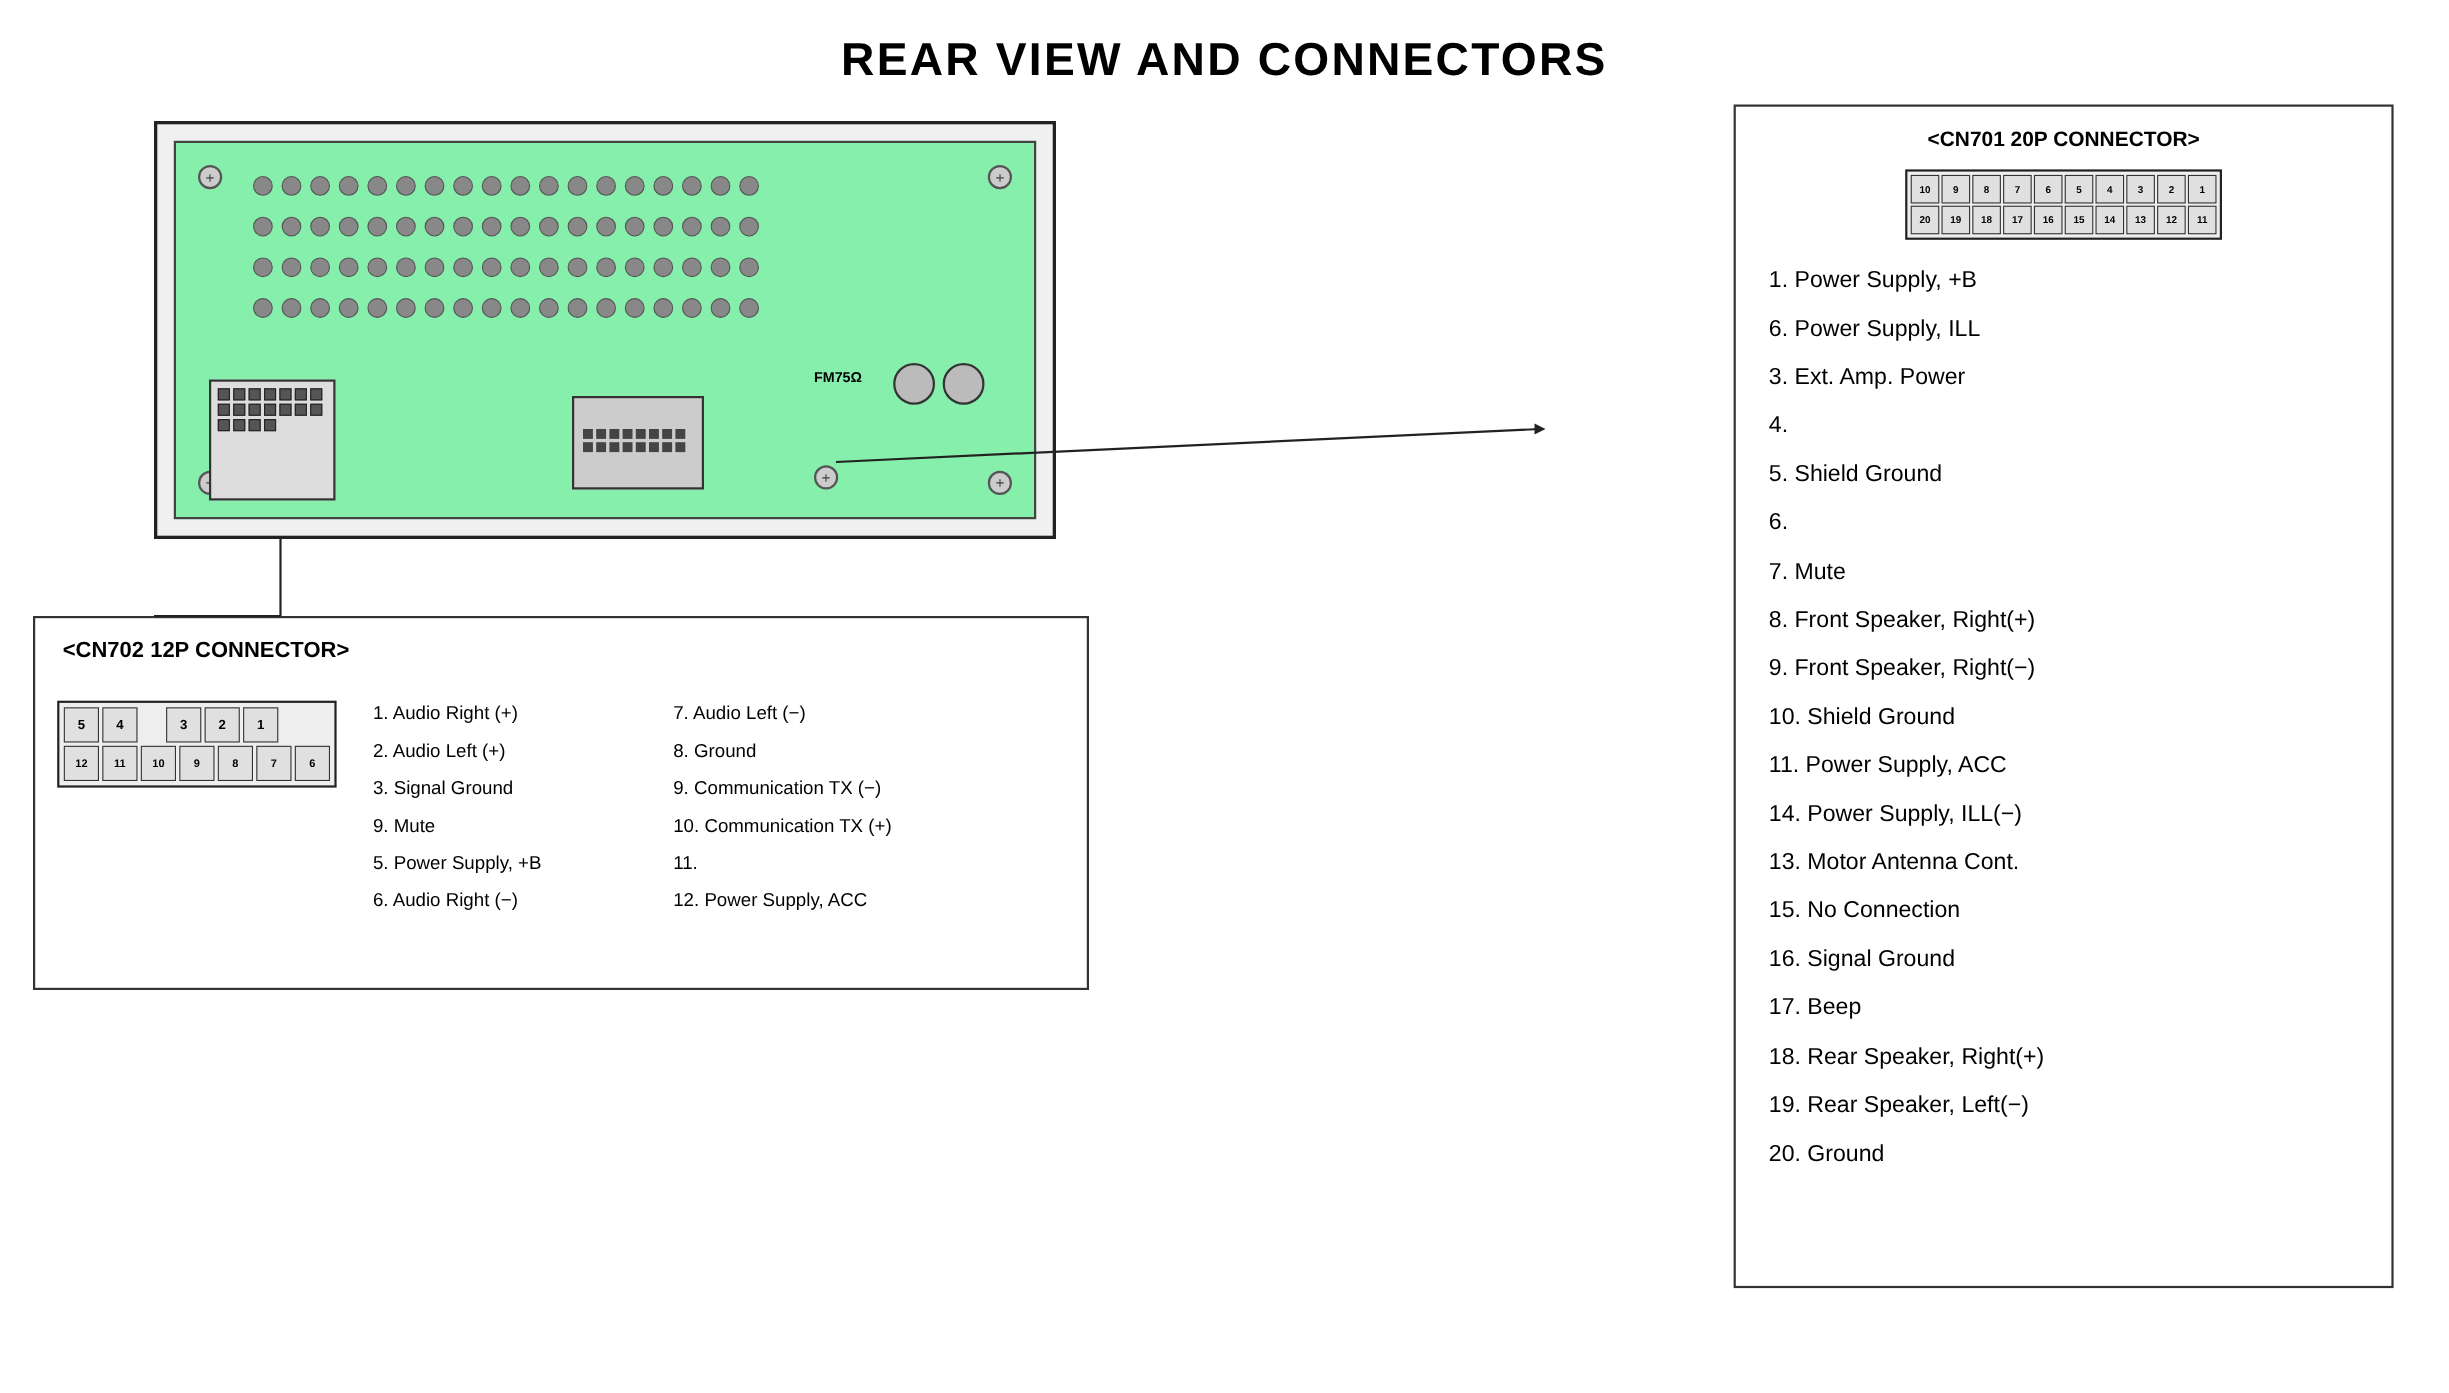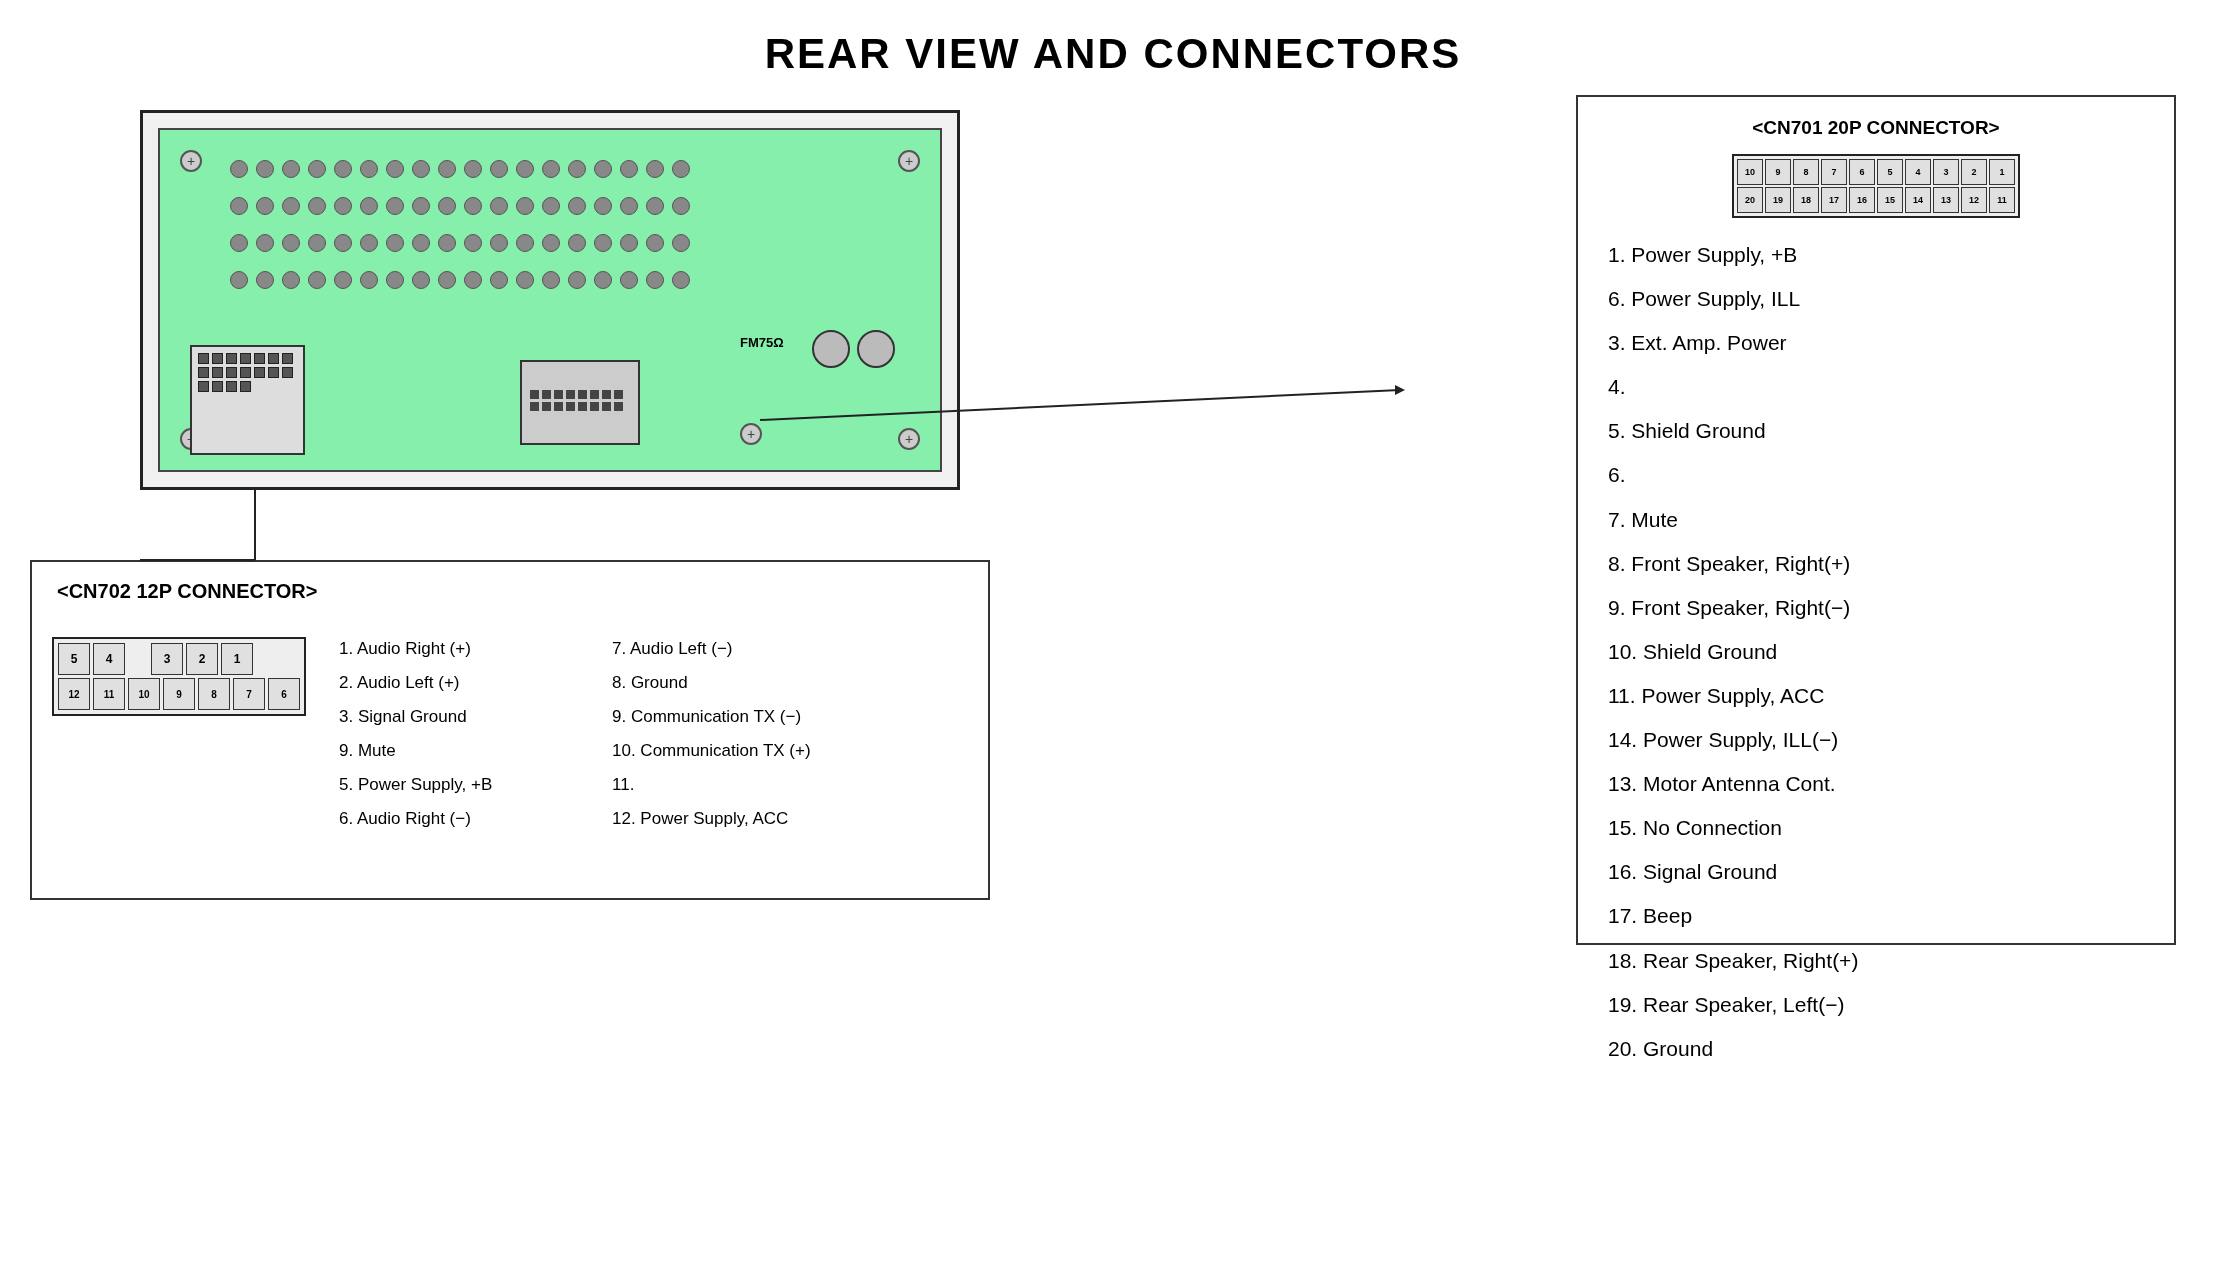--- a/index.html
+++ b/index.html
@@ -100,21 +100,21 @@
       font-size: 20px;
       font-weight: bold;
     }
 
     
     .cn701-box {
       position: absolute;
       top: 95px;
       right: 50px;
       width: 600px;
-      height: 850px;
+      height: 1076px;
       border: 2px solid #333;
       background: #fff;
     }
 
     .cn701-title {
       text-align: center;
       font-size: 19px;
       font-weight: bold;
       margin-top: 20px;
     }

